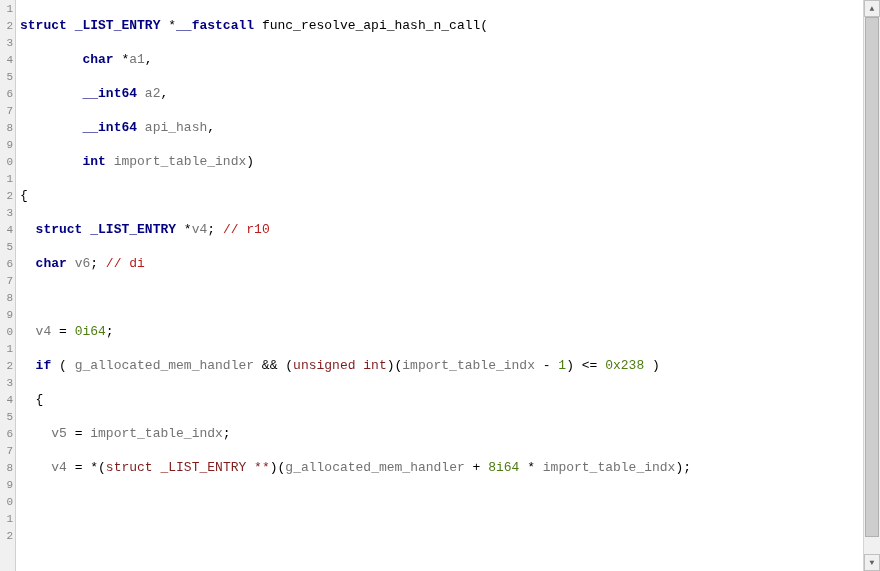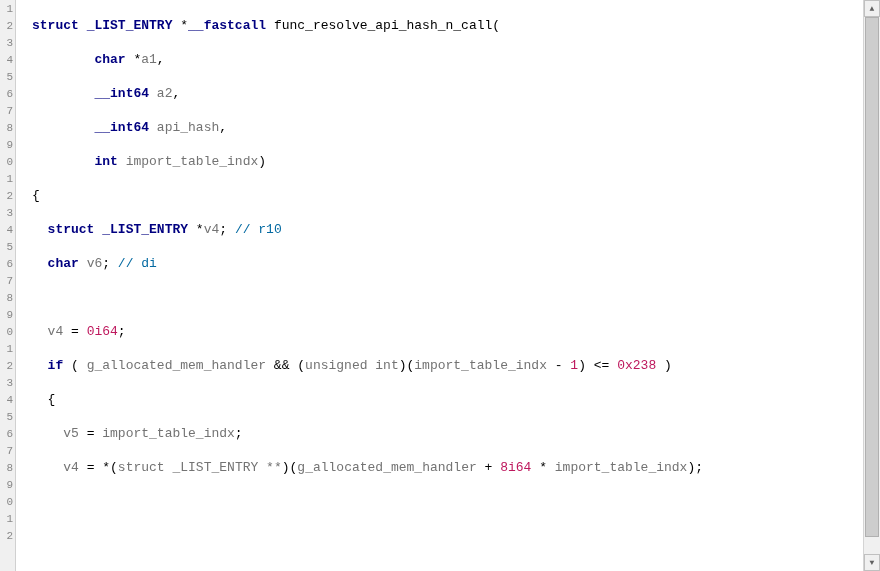--- a/index.html
+++ b/index.html
@@ -26,36 +26,36 @@
       padding-top: 1px;
       flex-shrink: 0;
     }
     .gutter div {
       height: 17px;
       line-height: 17px;
       padding-right: 2px;
     }
     .code-area {
       flex: 1;
-      padding-left: 16px;
+      padding-left: 4px;
       white-space: pre;
       line-height: 17px;
       overflow: hidden;
       position: relative;
     }
     .code-line {
       height: 17px;
     }
     .kw { color: #000080; font-weight: bold; }
     .type { color: #000080; font-weight: bold; }
     .id { color: #737373; }
-    .num { color: #be185d; }
-    .comm { color: #0369a1; text-align: right; }
+    .num { color: #4d7c0f; }
+    .comm { color: #b91c1c; text-align: right; }
     .func { color: #000000; }
-    .cast { color: #737373; }
+    .cast { color: #7f1d1d; }
     .scrollbar {
       width: 17px;
       background: #f0f0f0;
       border-left: 1px solid #d4d4d4;
       position: relative;
       flex-shrink: 0;
     }
     .scroll-btn {
       height: 17px;
       width: 100%;

